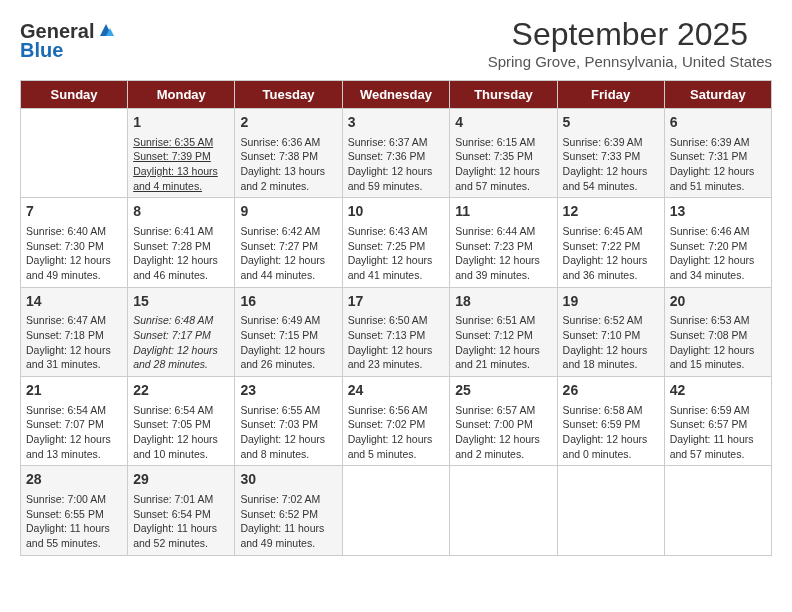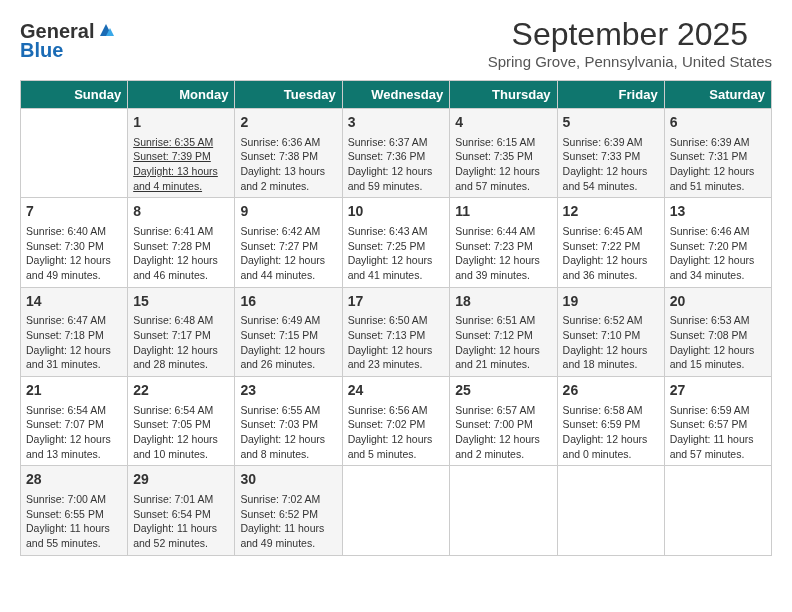--- a/index.html
+++ b/index.html
@@ -33,24 +33,24 @@
     .subtitle {
       font-size: 15px;
       color: #555;
     }
     table {
       width: 100%;
       border-collapse: collapse;
       font-size: 11px;
     }
     thead tr th {
-      background-color: #0f766e;
+      background-color: #7f1d1d;
       color: #fff;
       padding: 6px 6px;
-      text-align: right;
+      text-align: center;
       font-size: 13px;
       font-weight: bold;
       border: 1px solid #ccc;
     }
     tbody tr td {
       border: 1px solid #ccc;
       vertical-align: top;
       padding: 4px 5px;
       width: 108px;
       min-height: 80px;
@@ -203,21 +203,21 @@
       <tr>
         <td>
           <span class="day-num">14</span>
           <div class="cell-content" style="white-space: pre-line;">Sunrise: 6:47 AM
 Sunset: 7:18 PM
 Daylight: 12 hours
 and 31 minutes.</div>
         </td>
         <td>
           <span class="day-num">15</span>
-          <div class="cell-content" style="white-space: pre-line;">Sunrise: 6:48 AM
+          <div class="cell-content" style="white-space: pre-line; font-style: italic;">Sunrise: 6:48 AM
 Sunset: 7:17 PM
 Daylight: 12 hours
 and 28 minutes.</div>
         </td>
         <td>
           <span class="day-num">16</span>
           <div class="cell-content" style="white-space: pre-line;">Sunrise: 6:49 AM
 Sunset: 7:15 PM
 Daylight: 12 hours
 and 26 minutes.</div>
@@ -288,21 +288,21 @@
 and 2 minutes.</div>
         </td>
         <td>
           <span class="day-num">26</span>
           <div class="cell-content" style="white-space: pre-line;">Sunrise: 6:58 AM
 Sunset: 6:59 PM
 Daylight: 12 hours
 and 0 minutes.</div>
         </td>
         <td>
-          <span class="day-num">27</span>
+          <span class="day-num">42</span>
           <div class="cell-content" style="white-space: pre-line;">Sunrise: 6:59 AM
 Sunset: 6:57 PM
 Daylight: 11 hours
 and 57 minutes.</div>
         </td>
       </tr>
       <tr>
         <td>
           <span class="day-num">28</span>
           <div class="cell-content" style="white-space: pre-line;">Sunrise: 7:00 AM

